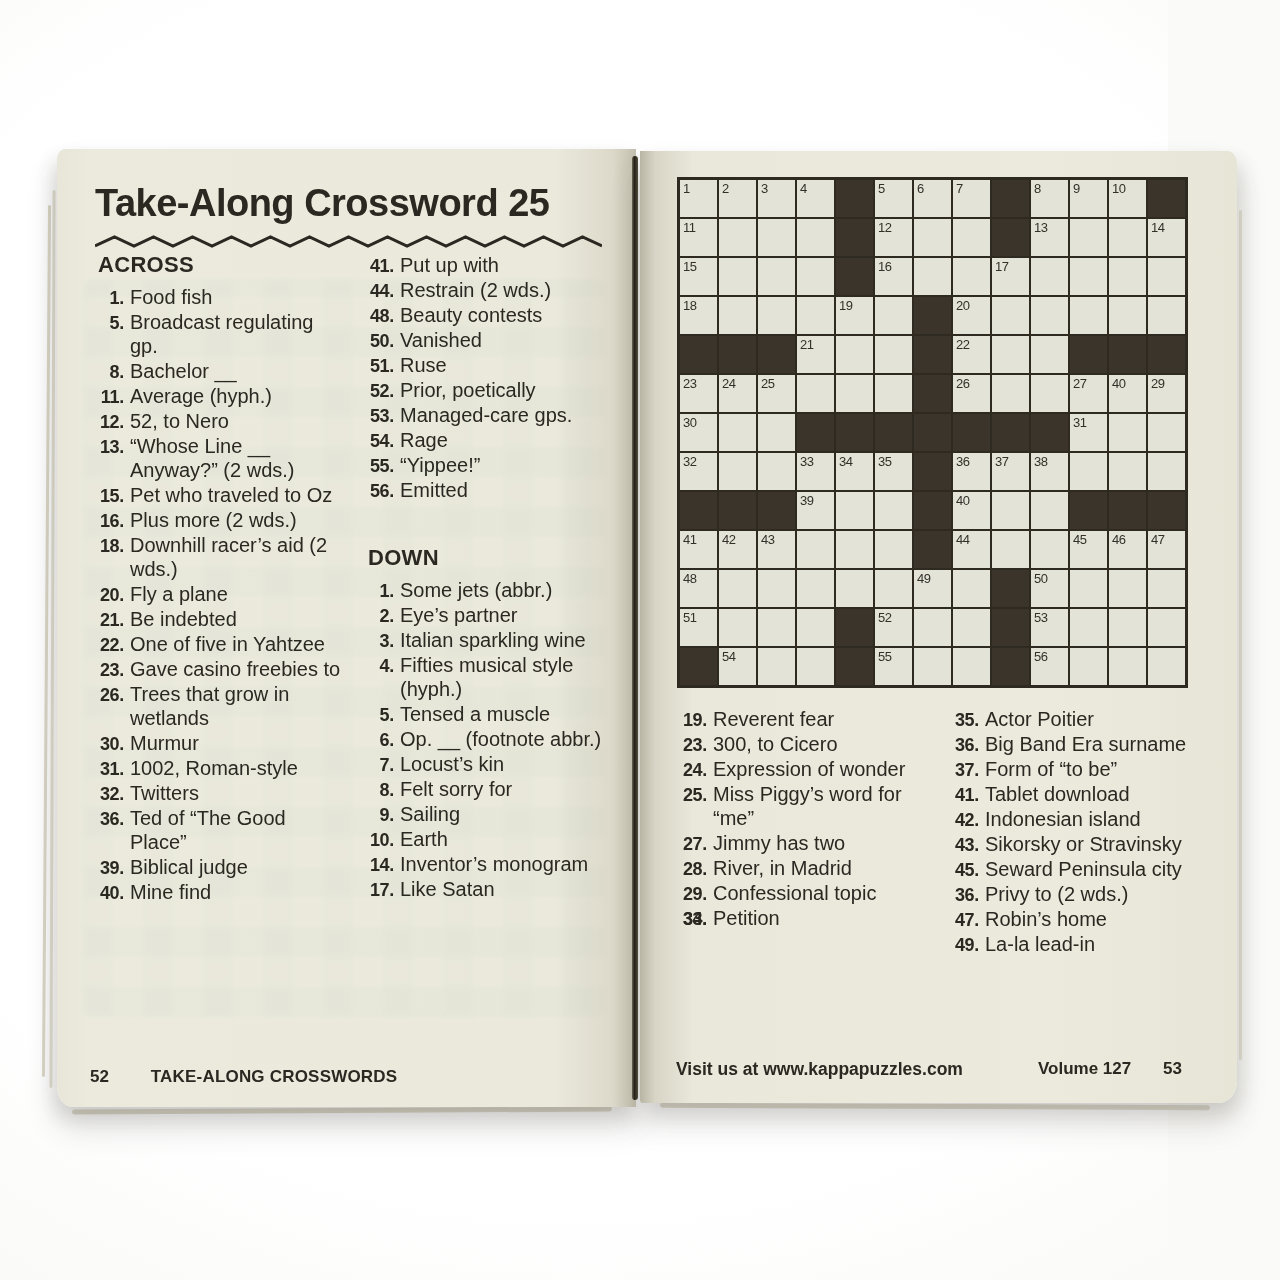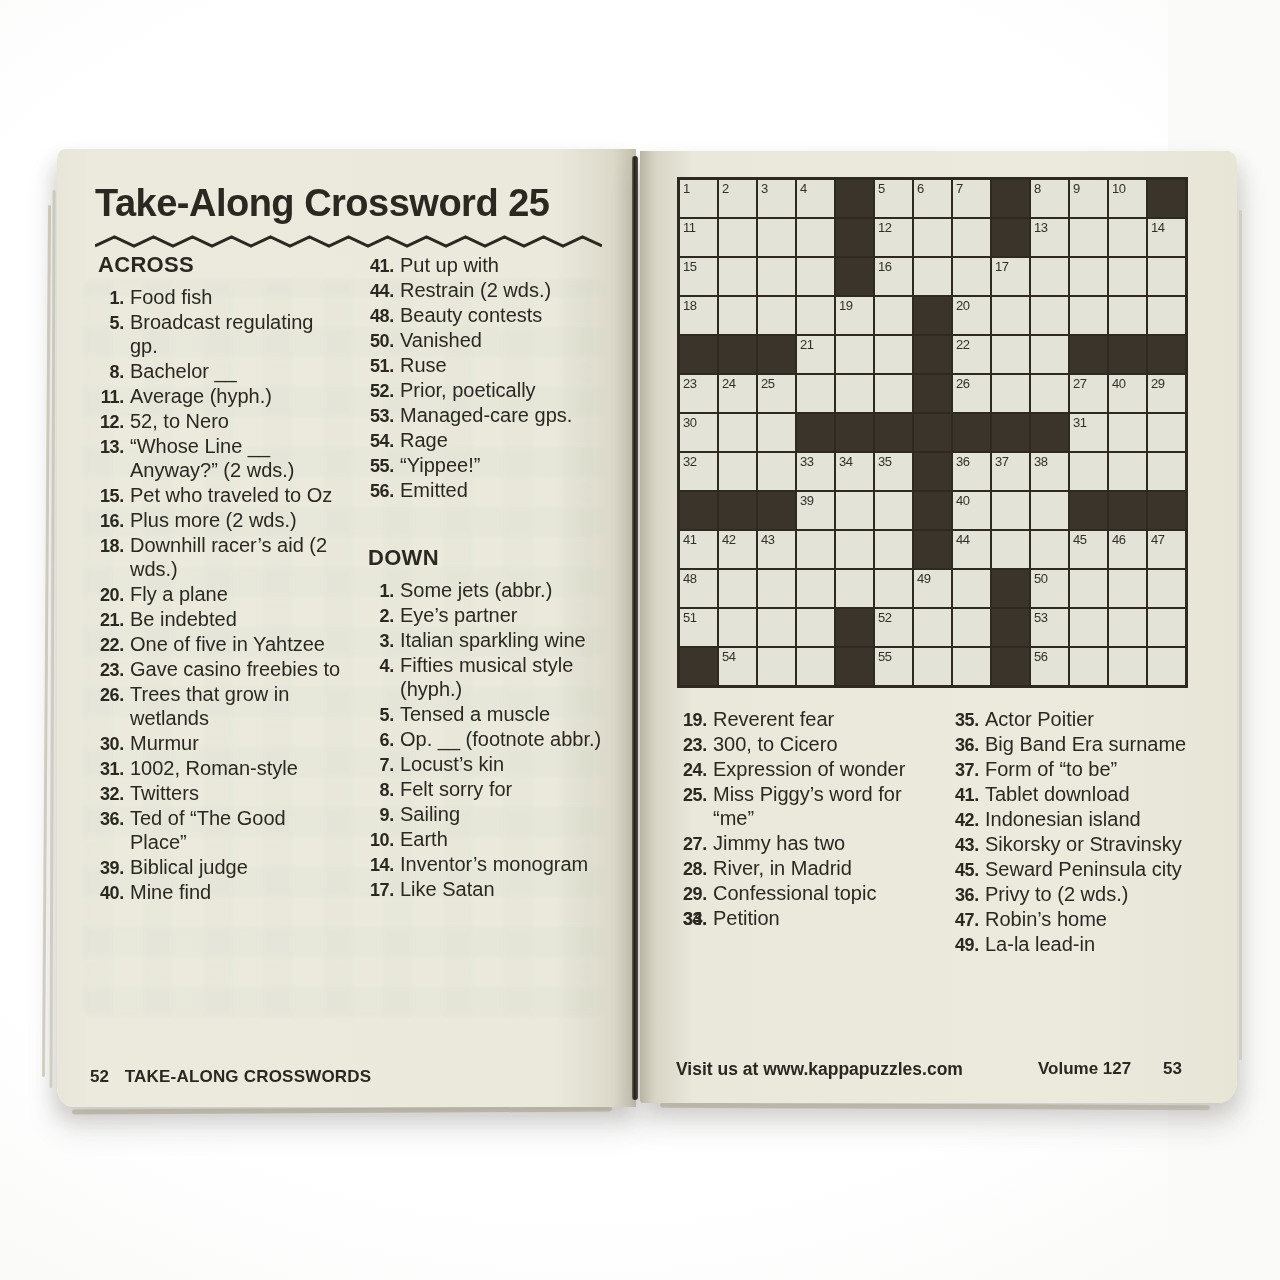--- a/index.html
+++ b/index.html
@@ -55,21 +55,21 @@
     display:grid; grid-template-columns:repeat(13,37px); grid-auto-rows:37px; gap:2px; }
   .cell { position:relative; background:var(--cell); }
   .cell.black { background:var(--blackcell); }
   .cellnum { position:absolute; left:3px; top:1px; font-size:13px; color:#33302a; letter-spacing:-.5px; }
 
   .rp-col1 { left:36px;  top:556px; width:252px; }
   .rp-col2 { left:308px; top:556px; width:276px; }
 
   .lp-footer { position:absolute; left:33px; top:918px; font-size:17px; font-weight:700; white-space:nowrap; }
   .lp-footer .lp-num { display:inline-block; width:30px; }
-  .lp-footer .lp-title { letter-spacing:.2px; }
+  .lp-footer .lp-title { margin-left:26px; letter-spacing:.2px; }
   .rp-footer-url { position:absolute; left:36px;  top:908px; font-size:17.5px; font-weight:700; }
   .rp-footer-vol { position:absolute; left:398px; top:908px; font-size:17px;   font-weight:700; }
   .rp-footer-num { position:absolute; left:523px; top:908px; font-size:17px;   font-weight:700; }
 </style>
 </head>
 <body style="--ink: #2b2822; --page: #eae9db; --line: #2e2a21; --cell: #e3e4d7; --blackcell: #3a342a;">
 
 <div class="photo">
 
   <div class="page-edge edge-l1"></div>

